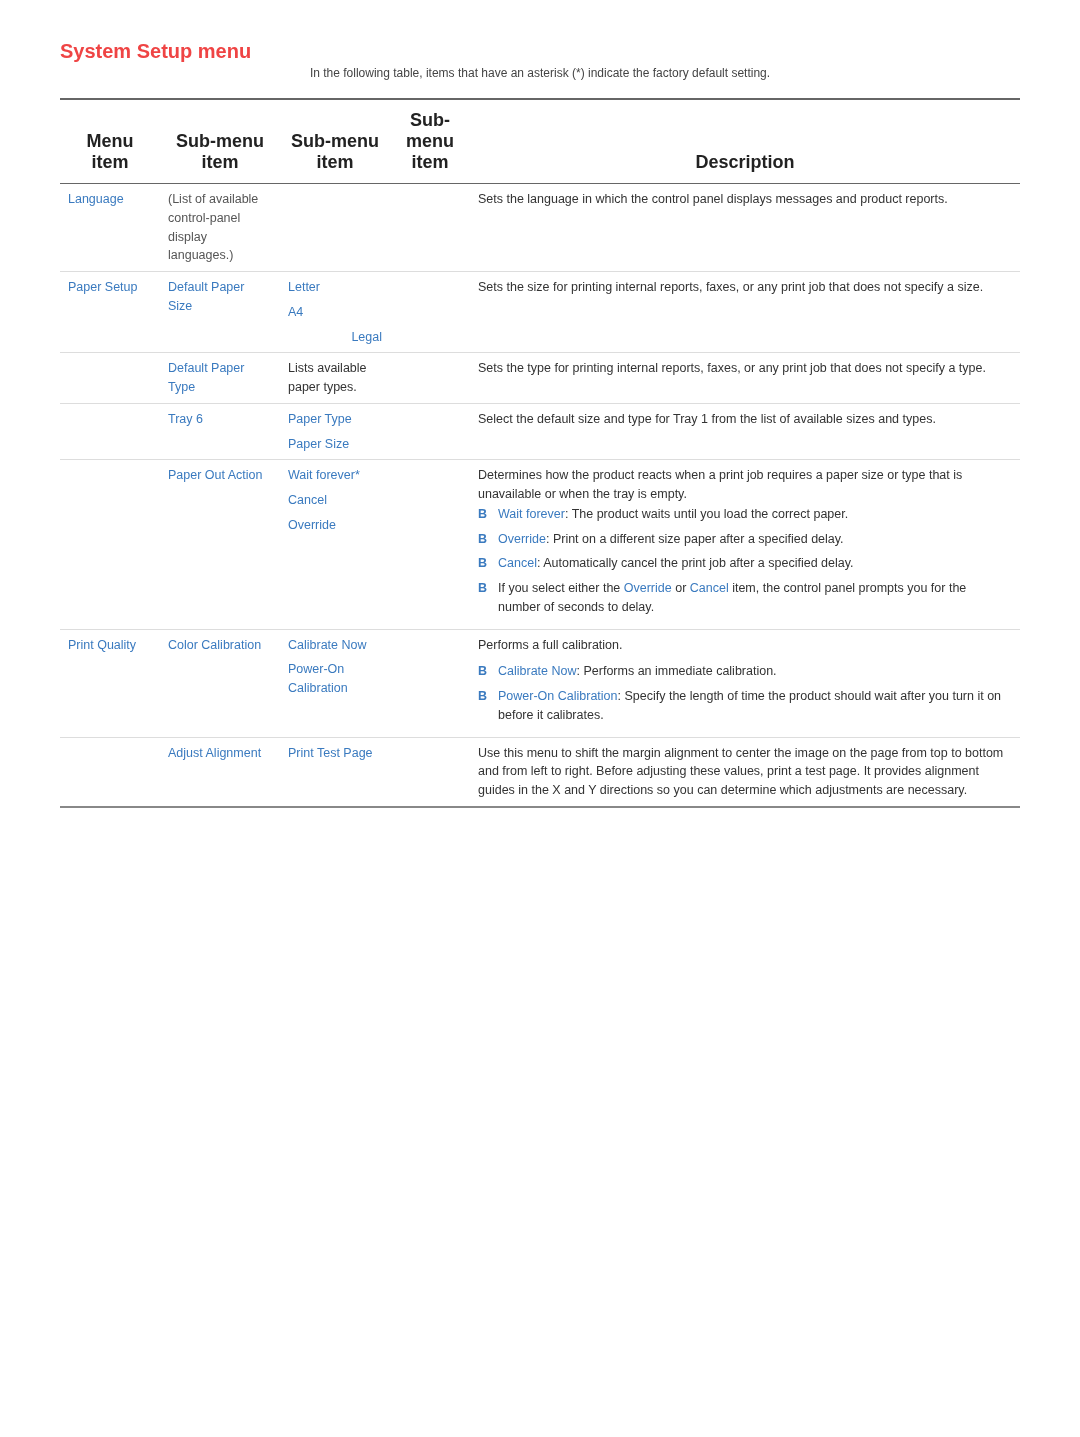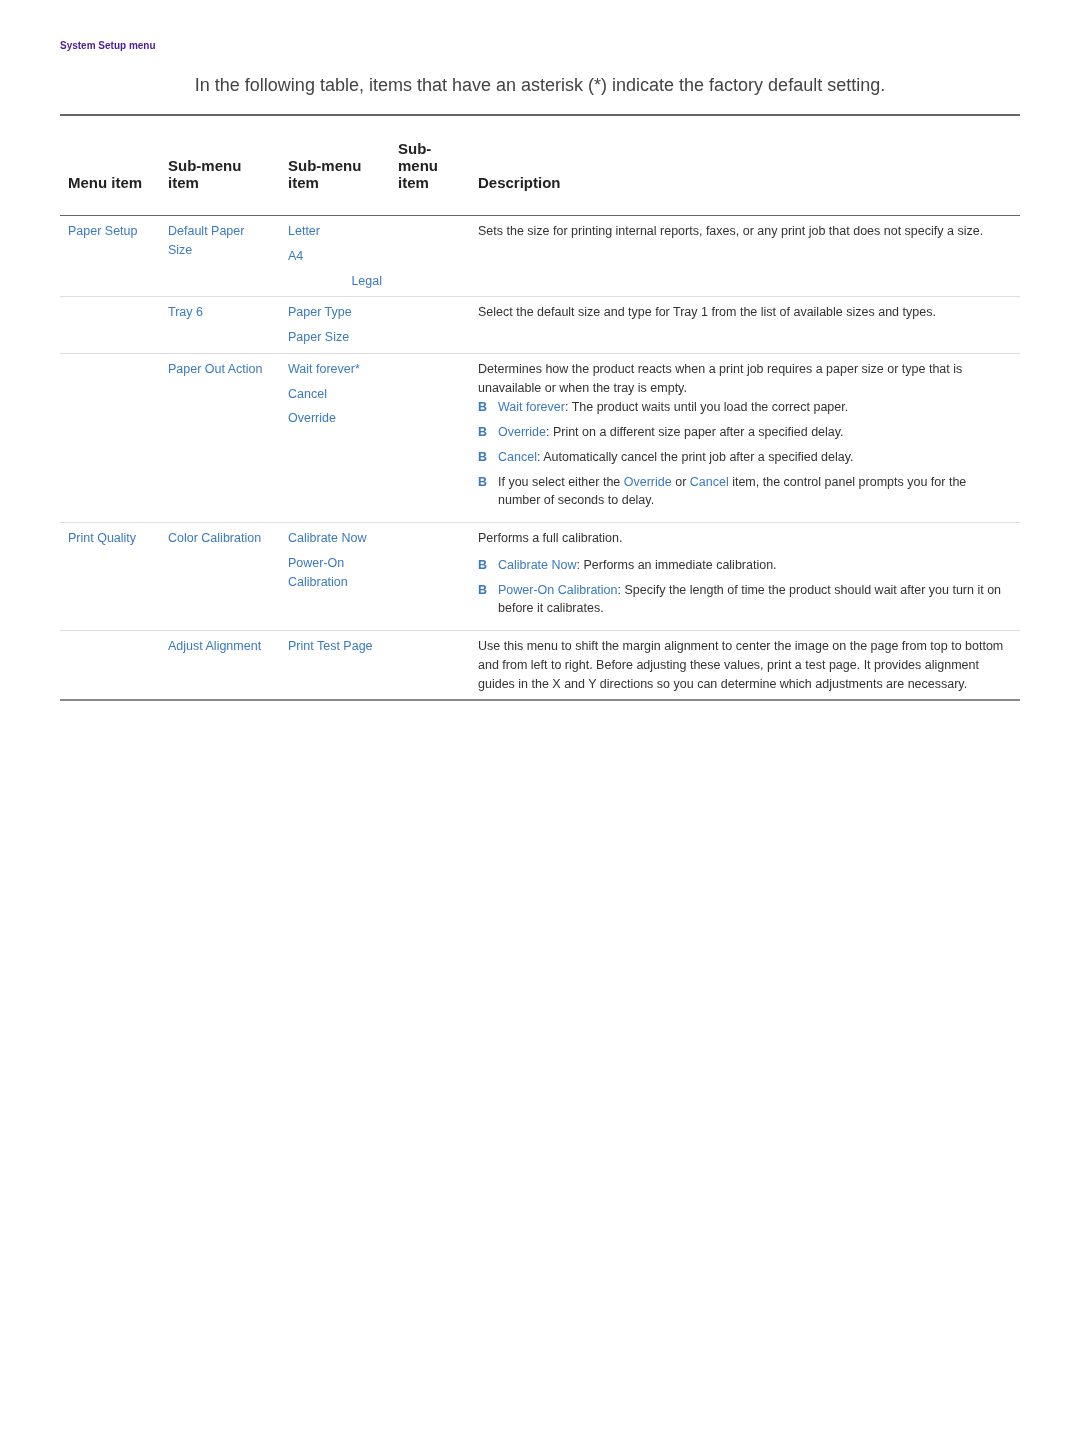--- a/index.html
+++ b/index.html
@@ -10,46 +10,46 @@
       color: #333;
       width: 1080px;
       min-height: 1437px;
       padding: 40px 60px 60px 60px;
     }
     .page-section {
       max-width: 960px;
       margin: 0 auto;
     }
     .section-title {
-      color: #4c1d95;
-      font-size: 10px;
+      color: #ef4444;
+      font-size: 20px;
       font-weight: bold;
-      margin-bottom: 24px;
+      margin-bottom: 3px;
     }
     .intro-text {
       text-align: center;
-      font-size: 18px;
+      font-size: 12px;
       color: #444;
       margin-bottom: 18px;
     }
     table {
       width: 100%;
       border-collapse: collapse;
       margin-bottom: 40px;
     }
     thead tr {
       border-top: 2px solid #666;
       border-bottom: 1.5px solid #666;
     }
     thead th {
       font-weight: bold;
-      font-size: 15px;
+      font-size: 18px;
       color: #222;
-      padding: 24px 8px;
-      text-align: left;
+      padding: 10px 8px;
+      text-align: center;
       vertical-align: bottom;
     }
     tbody tr {
       border-bottom: 1px solid #ddd;
       vertical-align: top;
     }
     tbody tr:last-child {
       border-bottom: 2px solid #888;
     }
     td {
@@ -107,33 +107,47 @@
       <tr>
         <th class="col-menu">Menu item</th>
         <th class="col-sub1">Sub-menu item</th>
         <th class="col-sub2">Sub-menu item</th>
         <th class="col-sub3">Sub-menu item</th>
         <th class="col-desc">Description</th>
       </tr>
     </thead>
     <tbody>
 
+      <tr>
+        <td><span class="link-blue">Language</span></td>
+        <td style="color:#555;">(List of available control-panel display languages.)</td>
+        <td></td>
+        <td></td>
+        <td>Sets the language in which the control panel displays messages and product reports.</td>
+      </tr>
 
       <tr>
         <td><span class="link-blue">Paper Setup</span></td>
         <td><span class="link-blue">Default Paper Size</span></td>
         <td>
           <div class="link-blue">Letter</div>
           <div style="margin-top:6px;" class="link-blue">A4</div>
           <div style="margin-top:6px;text-align:right;" class="link-blue">Legal</div>
         </td>
         <td></td>
         <td>Sets the size for printing internal reports, faxes, or any print job that does not specify a size.</td>
       </tr>
 
+      <tr>
+        <td></td>
+        <td><span class="link-blue">Default Paper Type</span></td>
+        <td>Lists available paper types.</td>
+        <td></td>
+        <td>Sets the type for printing internal reports, faxes, or any print job that does not specify a type.</td>
+      </tr>
 
       <tr>
         <td></td>
         <td><span class="link-blue">Tray 6</span></td>
         <td>
           <div class="link-blue">Paper Type</div>
           <div style="margin-top:6px;" class="link-blue">Paper Size</div>
         </td>
         <td></td>
         <td>Select the default size and type for Tray 1 from the list of available sizes and types.</td>

